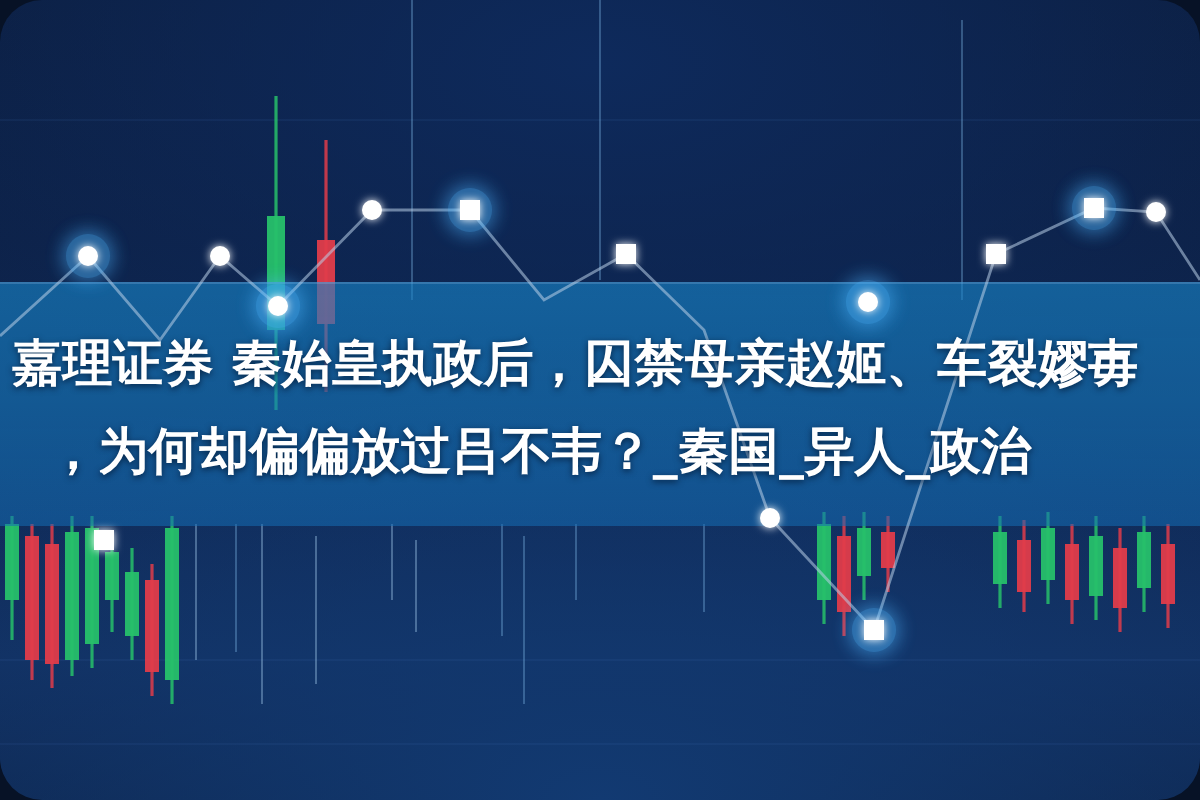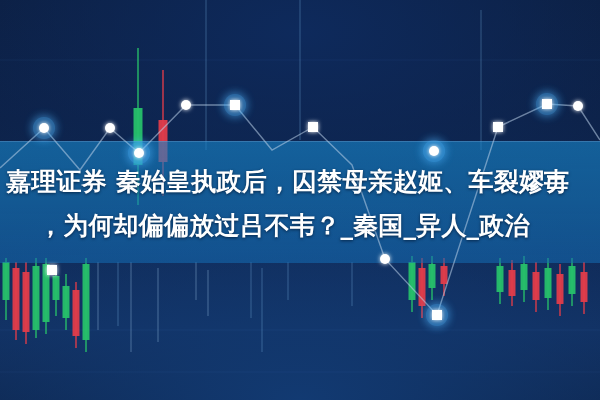--- a/index.html
+++ b/index.html
@@ -3,20 +3,21 @@
 <meta charset="utf-8">
 <style>
   html,body{margin:0;padding:0;background:#071226;}
   #stage{
     position:relative;width:600px;height:400px;overflow:hidden;
     font-family:"DejaVu Sans","Liberation Sans",sans-serif;
     background:
       radial-gradient(120% 90% at 50% 100%, #123a72 0%, rgba(18,58,114,0) 62%),
       radial-gradient(90% 70% at 50% 8%, #0e2a5c 0%, rgba(14,42,92,0) 70%),
       linear-gradient(180deg,#0c1f42 0%,#0d2249 30%,#102a57 62%,#123061 82%,#0e264e 100%);
+    border-radius: 21px;
   }
   .layer{position:absolute;inset:0;}
   .layer svg{display:block;width:600px;height:400px;}
 
   
   #vgrid{opacity:.5;}
 
   
   #band{
     position:absolute;left:0;right:0;top:141px;height:121px;
@@ -29,21 +30,21 @@
   }
 
   
   #headline{
     position:absolute;left:0;top:160px;width:600px;
     color:#ffffff;font-weight:bold;font-size:25px;line-height:44px;
     letter-spacing:.2px;
     text-shadow:0 1px 3px rgba(0,20,45,.75);
   }
   #headline .l1{display:block;padding-left:6px;white-space:nowrap;}
-  #headline .l2{display:block;padding-left:38px;white-space:nowrap;}
+  #headline .l2{display:block;padding-left:24px;white-space:nowrap;}
 </style>
 </head>
 <body>
 
 <div id="stage">
 
   <div class="layer">
     <svg viewBox="0 0 600 400" preserveAspectRatio="none" id="vgrid">
       <defs>
         <linearGradient id="streak" x1="0" y1="0" x2="0" y2="1">

